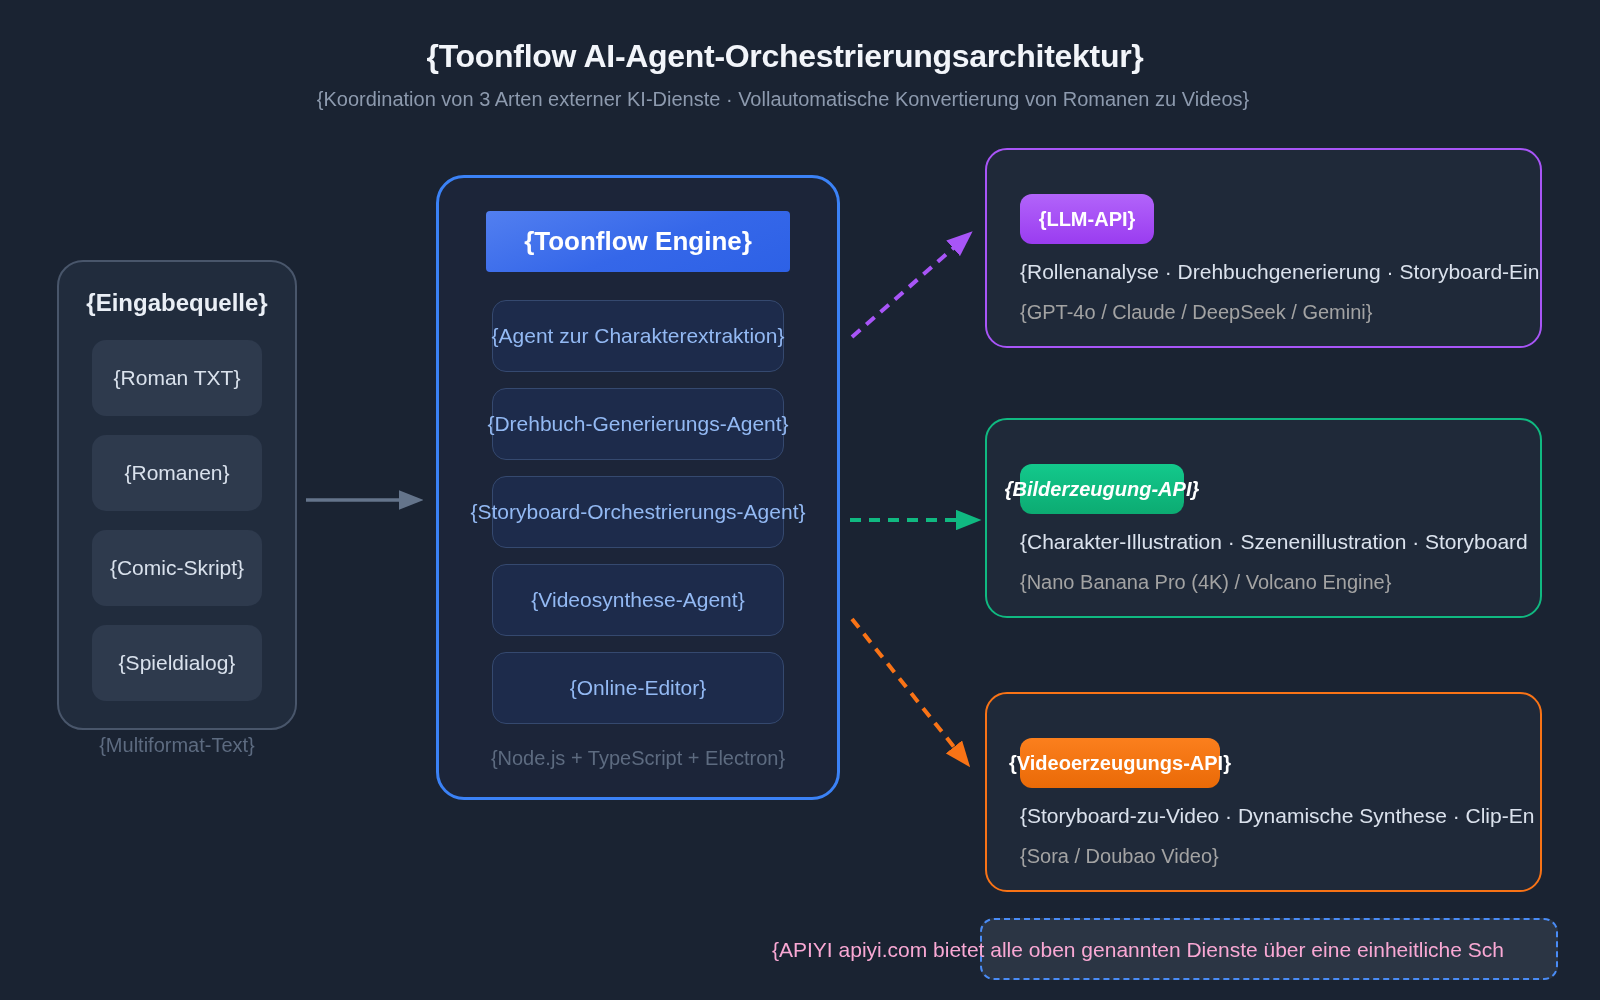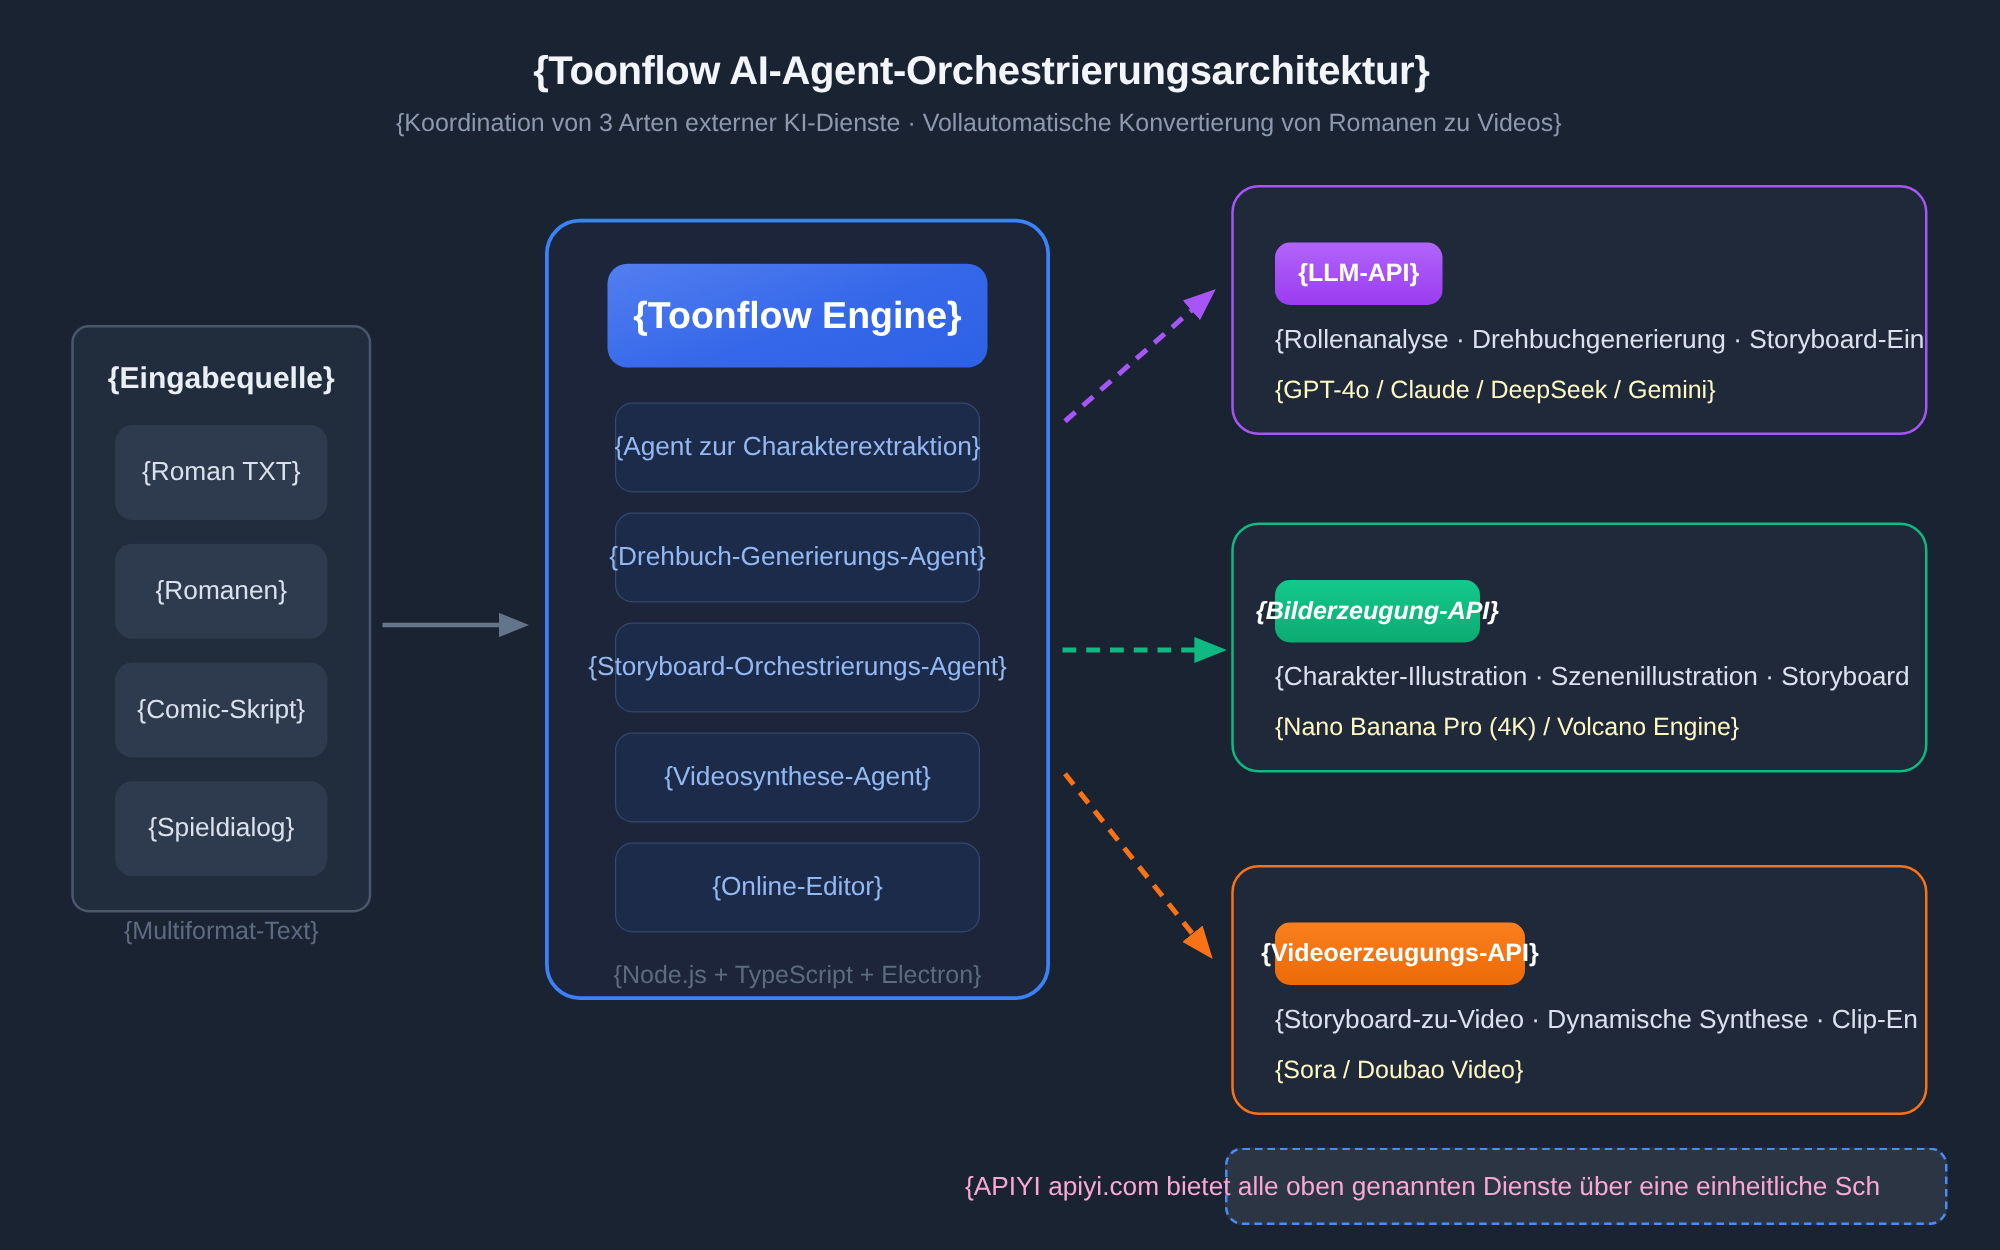--- a/index.html
+++ b/index.html
@@ -23,21 +23,21 @@
 
   
   svg.arrows{position:absolute;left:0;top:0;z-index:1;}
 
   
   .panel{position:absolute;box-sizing:border-box;z-index:2;}
 
   
   .input-panel{
     left:57px;top:260px;width:240px;height:470px;
-    background:#212c3d;border:2px solid #49566b;border-radius:14px;
+    background:#212c3d;border:2px solid #49566b;border-radius:26px;
     padding-top:26px;text-align:center;
   }
   .input-title{
     font-size:24px;font-weight:700;color:#eaeff6;line-height:30px;margin-bottom:22px;
   }
   .chip{
     width:170px;height:76px;margin:0 auto 19px auto;border-radius:14px;
     background:#2e3a4d;display:flex;align-items:center;justify-content:center;
     font-size:21px;color:#d9e1ec;white-space:nowrap;
   }
@@ -46,24 +46,24 @@
   }
   .input-panel .panel-footer{margin-top:30px;}
 
   
   .engine-panel{
     left:436px;top:175px;width:404px;height:625px;
     background:#1c2539;border:3px solid #3b82f6;border-radius:28px;
     padding-top:33px;text-align:center;
   }
   .engine-header{
-    width:304px;height:83px;margin:0 auto 28px auto;border-radius:16px;
+    width:304px;height:61px;margin:0 auto 28px auto;border-radius:4px;
     background:linear-gradient(160deg,#527ff0 0%,#3567e9 55%,#2d61e6 100%);
     display:flex;align-items:center;justify-content:center;
-    font-size:30px;font-weight:700;color:#ffffff;white-space:nowrap;
+    font-size:26px;font-weight:700;color:#ffffff;white-space:nowrap;
   }
   .agent-chip{
     width:292px;height:72px;margin:0 auto 16px auto;border-radius:14px;
     background:#1d2b4b;border:1.5px solid #35496f;box-sizing:border-box;
     display:flex;align-items:center;justify-content:center;
     font-size:21px;color:#93b9f3;white-space:nowrap;overflow:visible;
   }
   .engine-panel .panel-footer{margin-top:20px;}
 
   
@@ -79,21 +79,21 @@
     height:50px;border-radius:12px;display:flex;align-items:center;justify-content:center;
     font-size:20px;font-weight:700;color:#ffffff;white-space:nowrap;overflow:visible;margin-top:12px;
   }
   .service.llm  .badge{width:134px;background:linear-gradient(180deg,#b264fa,#9a3cf0);}
   .service.image .badge{width:164px;background:linear-gradient(180deg,#13c98c,#0cab72);font-style:italic;}
   .service.video .badge{width:200px;background:linear-gradient(180deg,#fb7f1d,#ea6a07);}
   .svc-desc{
     margin-top:14px;font-size:21px;color:#dbe2ed;line-height:28px;white-space:nowrap;
   }
   .svc-providers{
-    margin-top:12px;font-size:20px;color:#fef9c3;line-height:28px;white-space:nowrap;
+    margin-top:12px;font-size:20px;color:#a3a3a3;line-height:28px;white-space:nowrap;
   }
 
   
   .banner{
     position:absolute;left:980px;top:918px;width:578px;height:62px;z-index:2;
     border:2px dashed #4a8cf6;border-radius:14px;
     background:rgba(148,163,184,0.14);box-sizing:border-box;
   }
   .banner-text{
     position:absolute;left:772px;top:936px;z-index:3;

